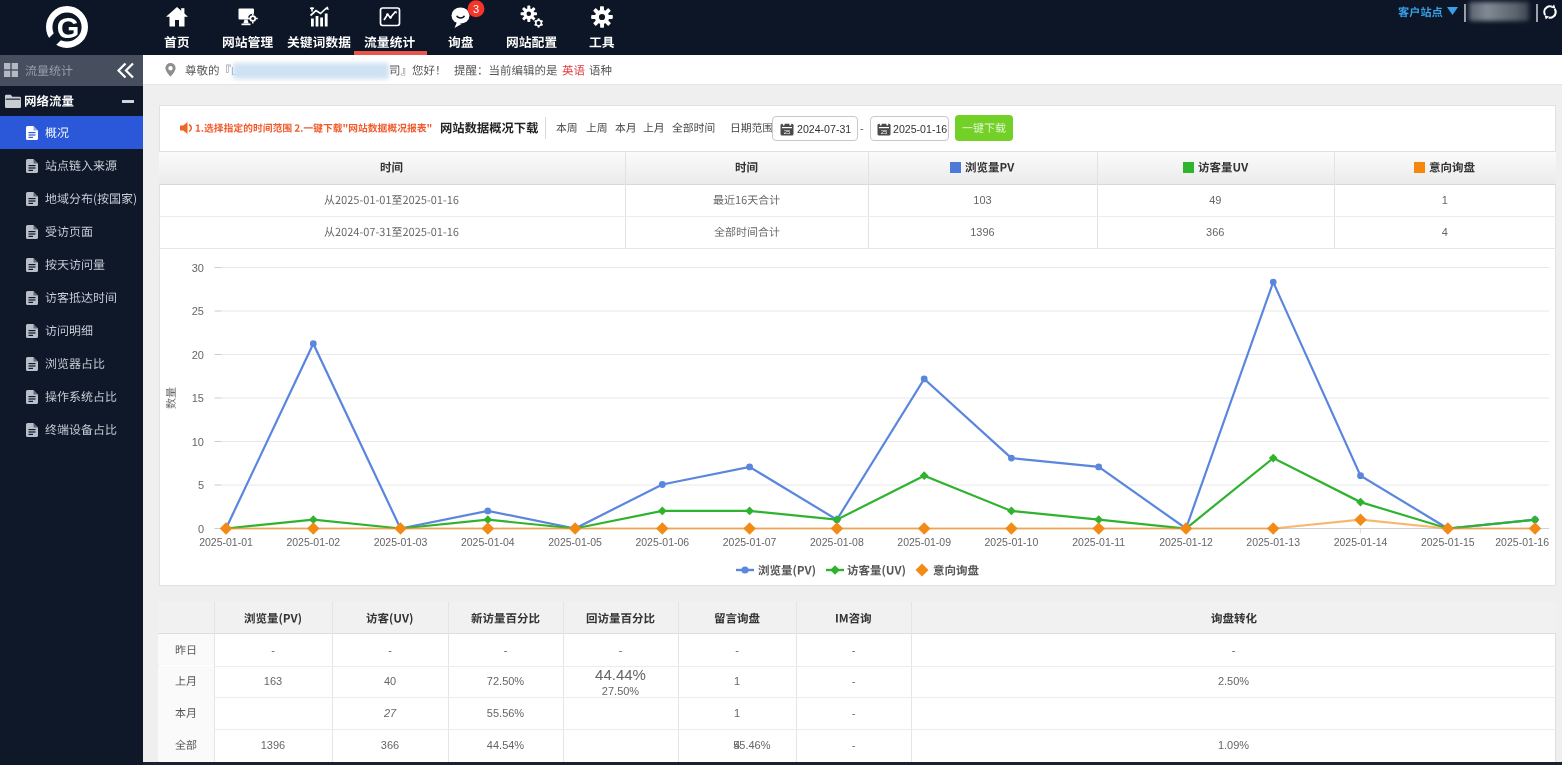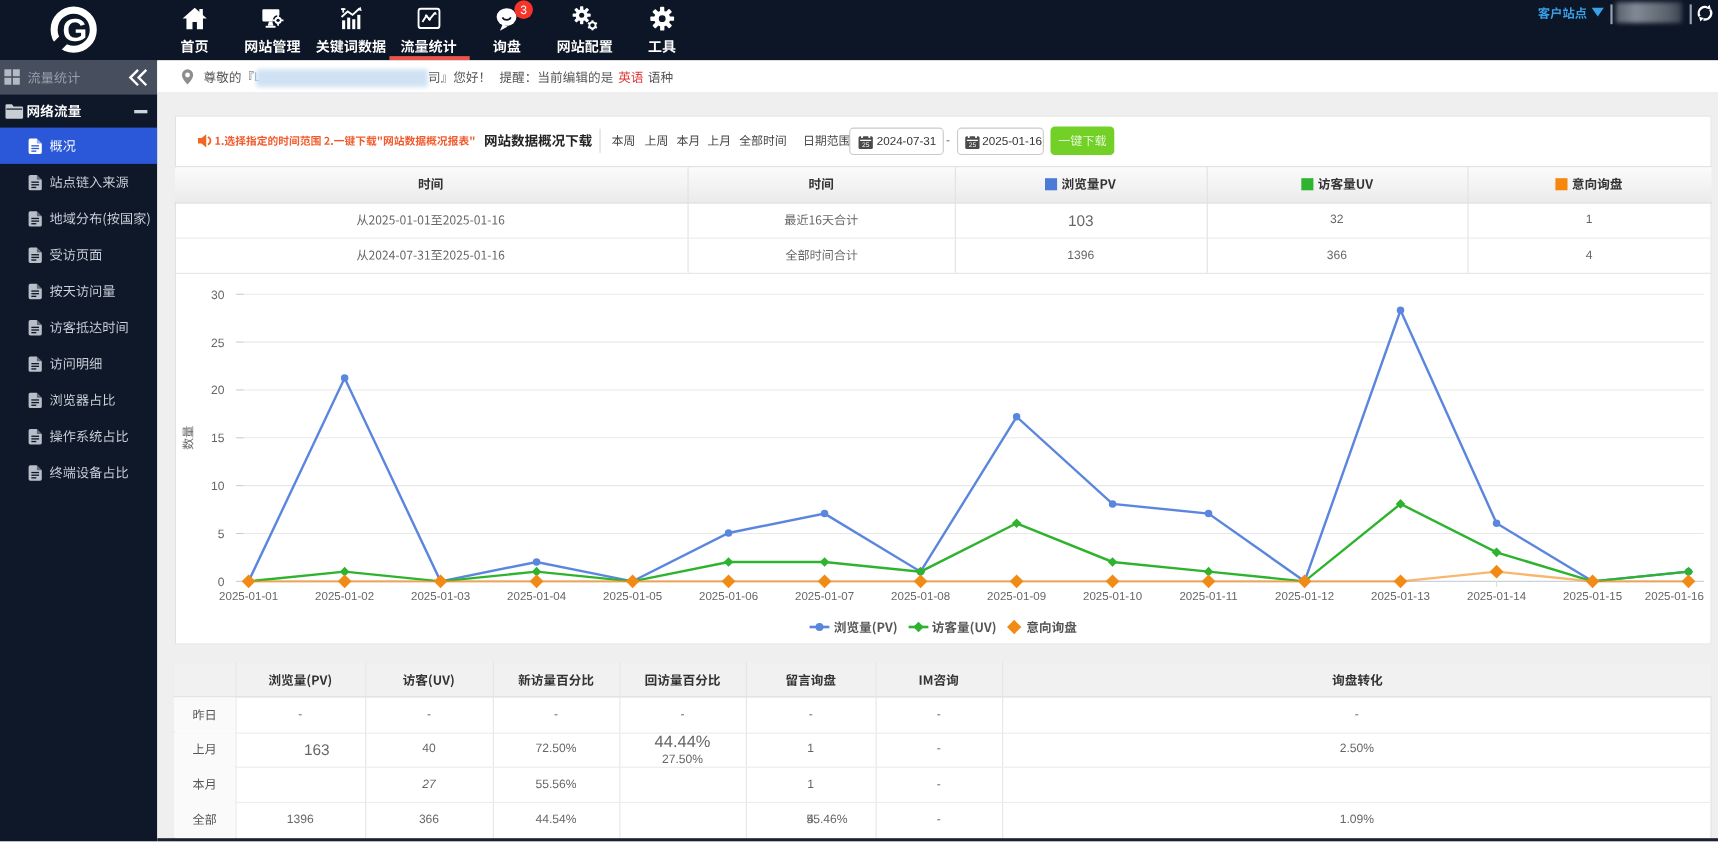--- a/index.html
+++ b/index.html
@@ -807,22 +807,22 @@
       <g transform="translate(0 11.99) scale(0.01100 -0.01100)" fill="#666">
         <use href="#r142" x="0"></use>
         <use href="#r143" x="1000"></use>
         <use href="#r139" x="2000"></use>
         <use href="#r141" x="2555"></use>
         <use href="#r50" x="3110"></use>
         <use href="#r144" x="4110"></use>
         <use href="#r27" x="5110"></use>
       </g>
     </svg>
-    <div style="position:absolute;left:832.5px;top:191.25px;width:300px;text-align:center;font-size:14px;color:#666;font-weight:400;line-height:18px;height:18px;">103</div>
-    <div style="position:absolute;left:1065.25px;top:191.25px;width:300px;text-align:center;font-size:11px;color:#666;font-weight:400;line-height:18px;height:18px;">32</div>
+    <div style="position:absolute;left:832.5px;top:191.25px;width:300px;text-align:center;font-size:11px;color:#666;font-weight:400;line-height:18px;height:18px;">103</div>
+    <div style="position:absolute;left:1065.25px;top:191.25px;width:300px;text-align:center;font-size:11px;color:#666;font-weight:400;line-height:18px;height:18px;">49</div>
     <div style="position:absolute;left:1294.75px;top:191.25px;width:300px;text-align:center;font-size:11px;color:#666;font-weight:400;line-height:18px;height:18px;">1</div>
     <svg class="t" style="left:324.3px;top:223.8px;" width="134.9" height="15.9">
       <g transform="translate(0 11.99) scale(0.01100 -0.01100)" fill="#666">
         <use href="#r134" x="0"></use>
         <use href="#r135" x="1000"></use>
         <use href="#r136" x="1555"></use>
         <use href="#r135" x="2110"></use>
         <use href="#r145" x="2665"></use>
         <use href="#r138" x="3220"></use>
         <use href="#r136" x="3567"></use>
@@ -1094,21 +1094,21 @@
     <div style="position:absolute;left:703.5px;top:640.65px;width:300px;text-align:center;font-size:11px;color:#666;font-weight:400;line-height:18px;height:18px;">-</div>
     <div style="position:absolute;left:1083.5px;top:640.65px;width:300px;text-align:center;font-size:11px;color:#666;font-weight:400;line-height:18px;height:18px;">-</div>
     <div style="position:absolute;left:158px;top:665.5px;width:1398px;height:1px;background:#ececec"></div>
     <div style="position:absolute;left:158px;top:665.5px;width:56px;height:31.7px;background:#fafafa"></div>
     <svg class="t" style="left:175.0px;top:673.4px;" width="22.0" height="15.9">
       <g transform="translate(0 11.99) scale(0.01100 -0.01100)" fill="#555">
         <use href="#r114" x="0"></use>
         <use href="#r115" x="1000"></use>
       </g>
     </svg>
-    <div style="position:absolute;left:138px;top:672.35px;width:300px;text-align:center;font-size:14px;color:#666;font-weight:400;line-height:18px;height:18px;">163</div>
+    <div style="position:absolute;left:123px;top:672.35px;width:300px;text-align:center;font-size:11px;color:#666;font-weight:400;line-height:18px;height:18px;">163</div>
     <div style="position:absolute;left:240px;top:672.35px;width:300px;text-align:center;font-size:11px;color:#666;font-weight:400;line-height:18px;height:18px;">40</div>
     <div style="position:absolute;left:355.5px;top:672.35px;width:300px;text-align:center;font-size:11px;color:#666;font-weight:400;line-height:18px;height:18px;">72.50%</div>
     <div style="position:absolute;left:470.5px;top:682px;width:300px;text-align:center;font-size:11px;color:#666;font-weight:400;line-height:18px;height:18px;">27.50%</div>
     <div style="position:absolute;left:587px;top:672.35px;width:300px;text-align:center;font-size:11px;color:#666;font-weight:400;line-height:18px;height:18px;">1</div>
     <div style="position:absolute;left:703.5px;top:672.35px;width:300px;text-align:center;font-size:11px;color:#666;font-weight:400;line-height:18px;height:18px;">-</div>
     <div style="position:absolute;left:1083.5px;top:672.35px;width:300px;text-align:center;font-size:11px;color:#666;font-weight:400;line-height:18px;height:18px;">2.50%</div>
     <div style="position:absolute;left:158px;top:697.2px;width:1398px;height:1px;background:#ececec"></div>
     <div style="position:absolute;left:158px;top:697.2px;width:56px;height:31.7px;background:#fafafa"></div>
     <svg class="t" style="left:175.0px;top:705.1px;" width="22.0" height="15.9">
       <g transform="translate(0 11.99) scale(0.01100 -0.01100)" fill="#555">

